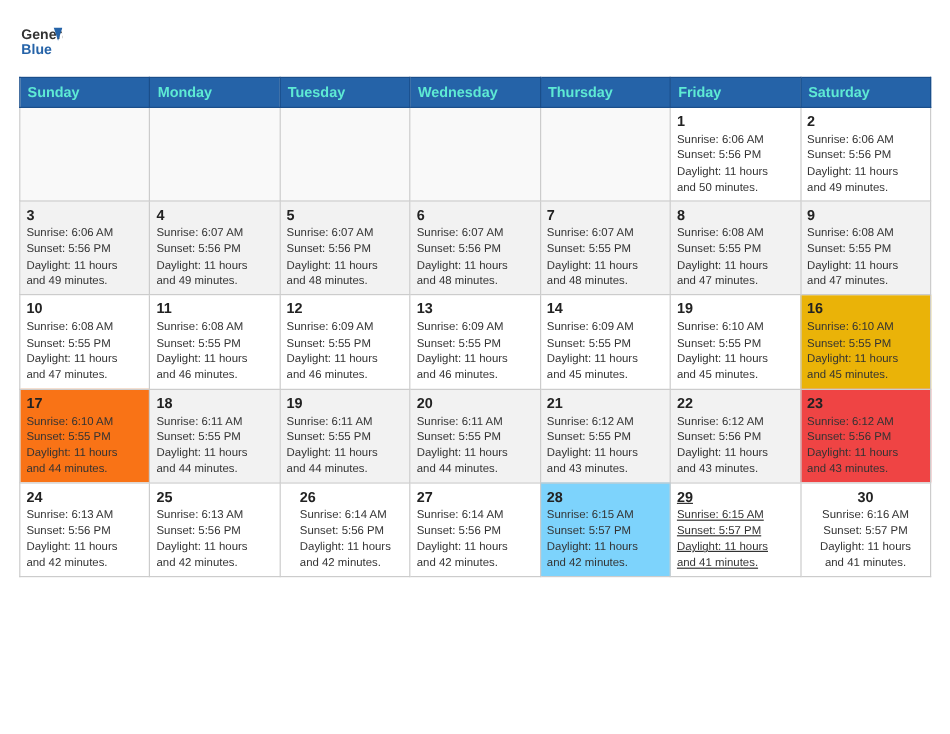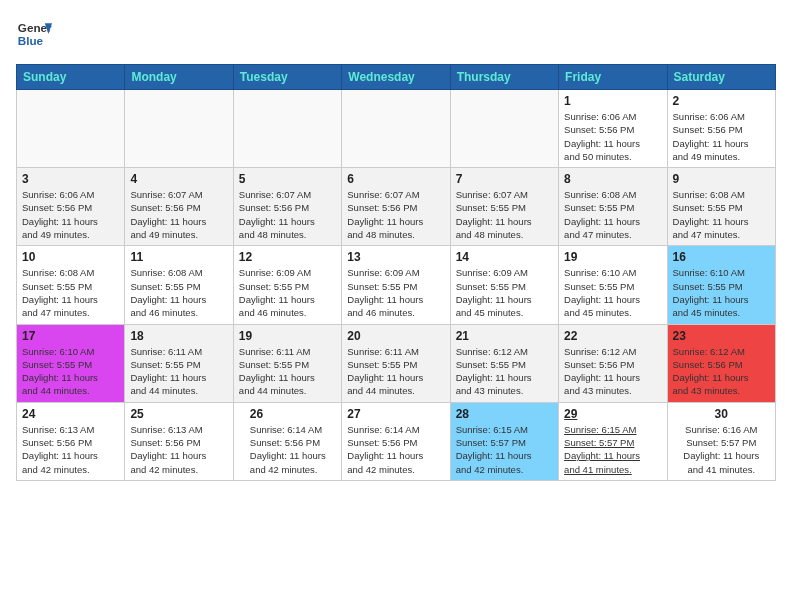--- a/index.html
+++ b/index.html
@@ -175,27 +175,27 @@
           <div class="day-info">Sunrise: 6:09 AM<br>Sunset: 5:55 PM<br>Daylight: 11 hours<br>and 46 minutes.</div>
         </td>
         <td style="background: rgb(255, 255, 255);">
           <div class="day-num">14</div>
           <div class="day-info">Sunrise: 6:09 AM<br>Sunset: 5:55 PM<br>Daylight: 11 hours<br>and 45 minutes.</div>
         </td>
         <td style="background: rgb(255, 255, 255);">
           <div class="day-num">19</div>
           <div class="day-info">Sunrise: 6:10 AM<br>Sunset: 5:55 PM<br>Daylight: 11 hours<br>and 45 minutes.</div>
         </td>
-        <td style="background: #7dd3fc; margin-top: 32px;">
+        <td style="background: #eab308; margin-top: 32px;">
           <div class="day-num">16</div>
           <div class="day-info">Sunrise: 6:10 AM<br>Sunset: 5:55 PM<br>Daylight: 11 hours<br>and 45 minutes.</div>
         </td>
       </tr>
       <tr>
-        <td style="background: #d946ef;">
+        <td style="background: #f97316;">
           <div class="day-num">17</div>
           <div class="day-info">Sunrise: 6:10 AM<br>Sunset: 5:55 PM<br>Daylight: 11 hours<br>and 44 minutes.</div>
         </td>
         <td style="background: rgb(242, 242, 242);">
           <div class="day-num">18</div>
           <div class="day-info">Sunrise: 6:11 AM<br>Sunset: 5:55 PM<br>Daylight: 11 hours<br>and 44 minutes.</div>
         </td>
         <td style="background: rgb(242, 242, 242);">
           <div class="day-num">19</div>
           <div class="day-info">Sunrise: 6:11 AM<br>Sunset: 5:55 PM<br>Daylight: 11 hours<br>and 44 minutes.</div>

